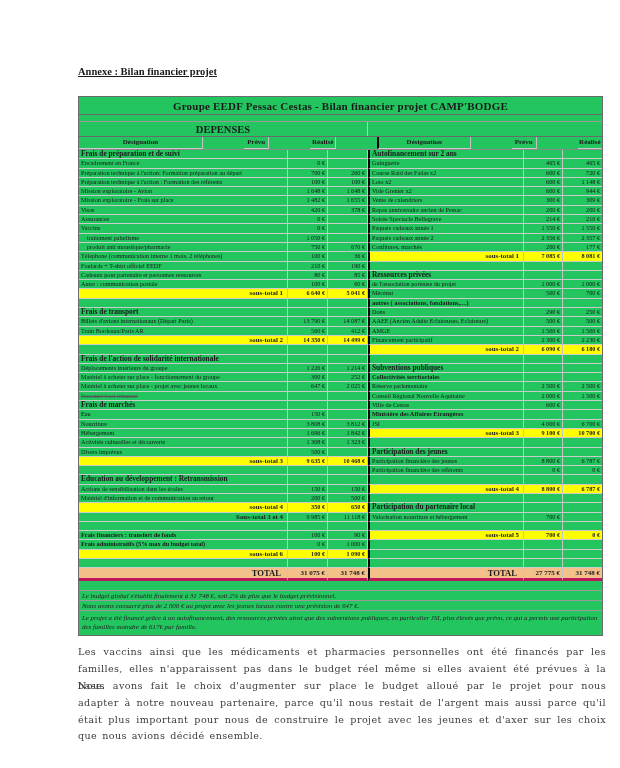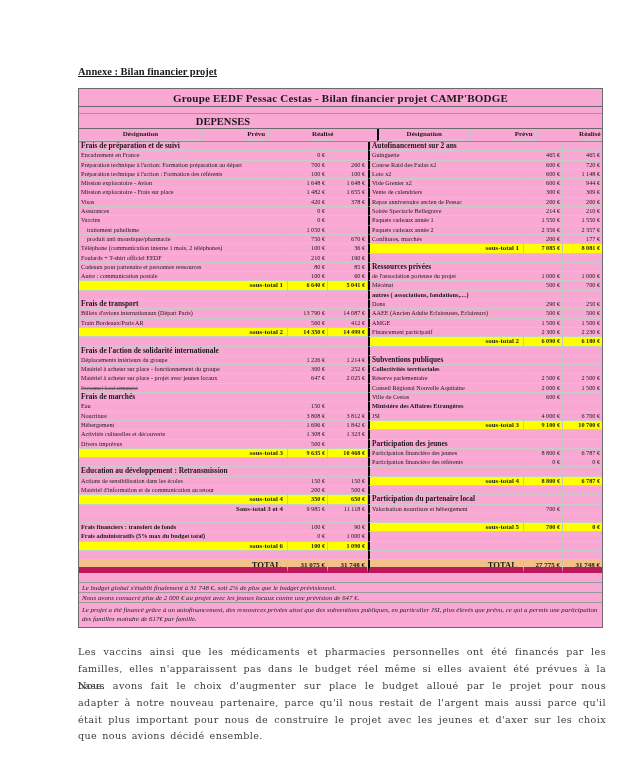--- a/index.html
+++ b/index.html
@@ -1,38 +1,38 @@
 <!DOCTYPE html>
 <html><head>
 <meta charset="utf-8">
 <style>
   html,body{margin:0;padding:0;background:#ffffff;}
   .page{position:relative;width:620px;height:752px;background:#ffffff;overflow:hidden;
         font-family:"Liberation Serif",serif;color:#1a1a1a;}
   .annexe{position:absolute;left:78px;top:66px;font-size:10.5px;font-weight:bold;
           text-decoration:underline;}
-  .tbl{position:absolute;left:78px;top:88px;width:525px;border:1px solid #6a6a6a;
-       box-sizing:border-box;background:#f9a8d4;}
+  .tbl{position:absolute;left:78px;top:96px;width:525px;border:1px solid #6a6a6a;
+       box-sizing:border-box;background:#22c55e;}
   .title-row{height:18px;box-sizing:border-box;border-bottom:1px solid #6a6a6a;
              display:flex;align-items:center;justify-content:center;
              font-weight:bold;font-size:11px;letter-spacing:0.2px;}
   .spacer-row{height:7px;box-sizing:border-box;border-bottom:1px solid #9a9a9a;}
   .hdr-row{display:flex;height:15px;box-sizing:border-box;border-bottom:1px solid #6a6a6a;}
   .hdr-cell{box-sizing:border-box;display:flex;align-items:center;justify-content:center;
             font-weight:bold;font-size:10.5px;}
   .hdr-dep{width:289px;border-right:1px solid #c4c4c4;}
   .hdr-rec{width:234px;border-left:2.5px solid #000;}
   .colhdr-row{display:flex;height:13px;box-sizing:border-box;border-bottom:1px solid #8a8a8a;gap:41px;}
   .colhdr-row .c{display:flex;align-items:center;justify-content:center;
                  font-weight:bold;font-size:7px;}
   .r{display:flex;height:9.3px;box-sizing:border-box;}
   .r.row-total{height:12.5px;}
   .c{box-sizing:border-box;border-right:1px solid #c4c4c4;border-bottom:1px solid #cbcbcb;
      overflow:hidden;white-space:nowrap;font-size:6.2px;line-height:8.4px;padding:0 2px;}
-  .row-total .c{line-height:11.5px;border-bottom:6px solid #be185d;text-align:right;}
+  .row-total .c{line-height:11.5px;border-bottom:3px solid #be185d;text-align:right;}
   .c:last-child{border-right:none;}
   .dl{width:209px;}
   .v{width:40px;text-align:right;}
   .dr{width:156px;border-left:2.5px solid #000;}
   .vr{width:39px;text-align:right;}
   .t-sec{font-weight:bold;font-size:7.4px;font-family:Liberation Serif, serif;}
   .t-sub{font-weight:bold;font-size:6.4px;}
   .t-bold{font-weight:bold;font-size:6.3px;}
   .t-ind{padding-left:8px;}
   .t-strike{text-decoration:line-through;font-size:5.6px;color:#555;}

